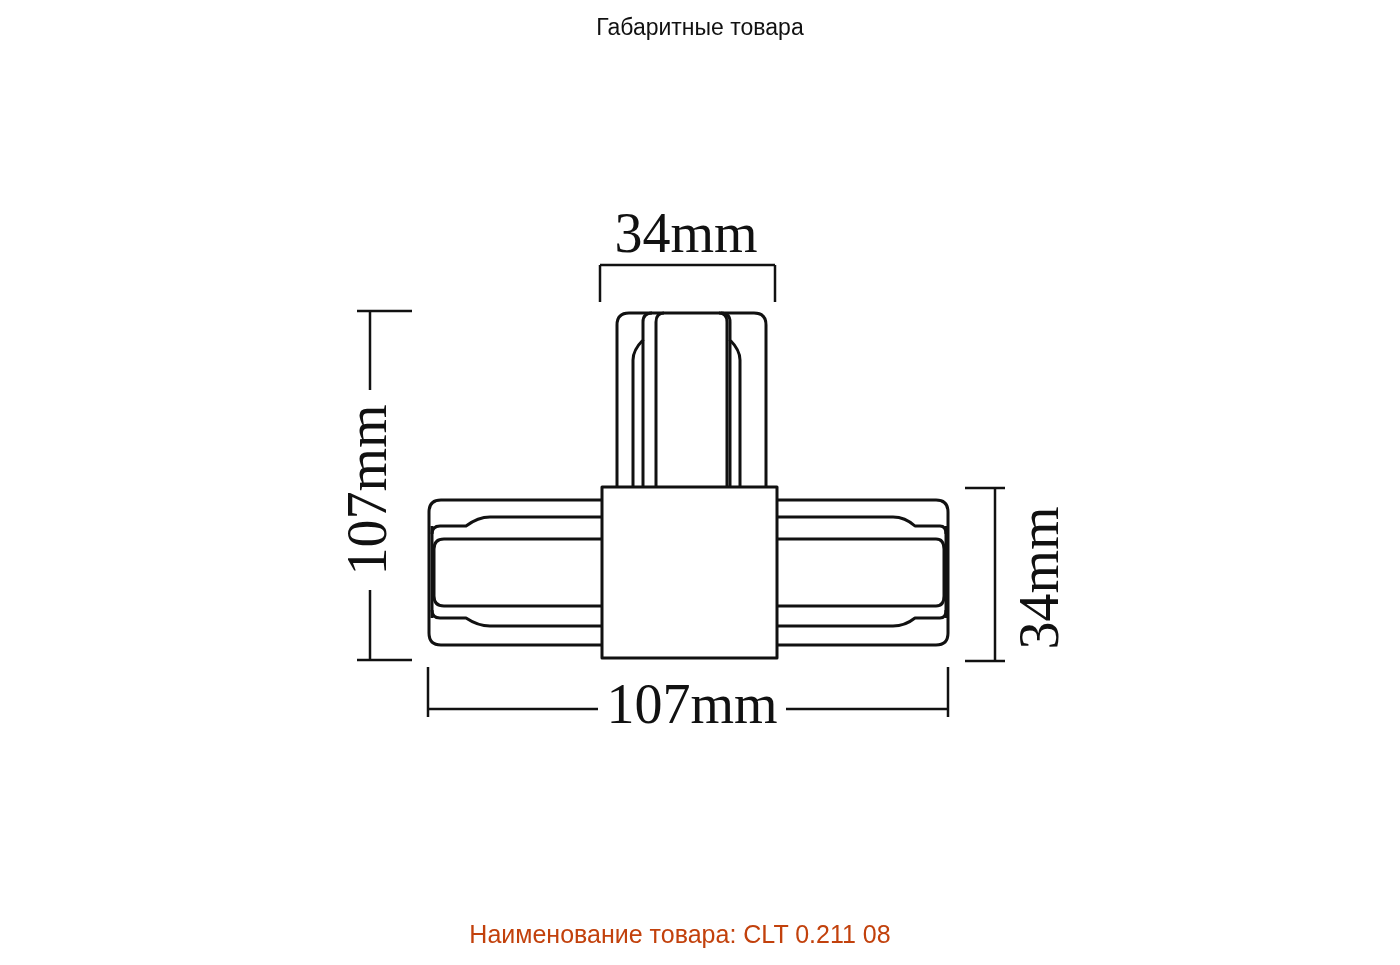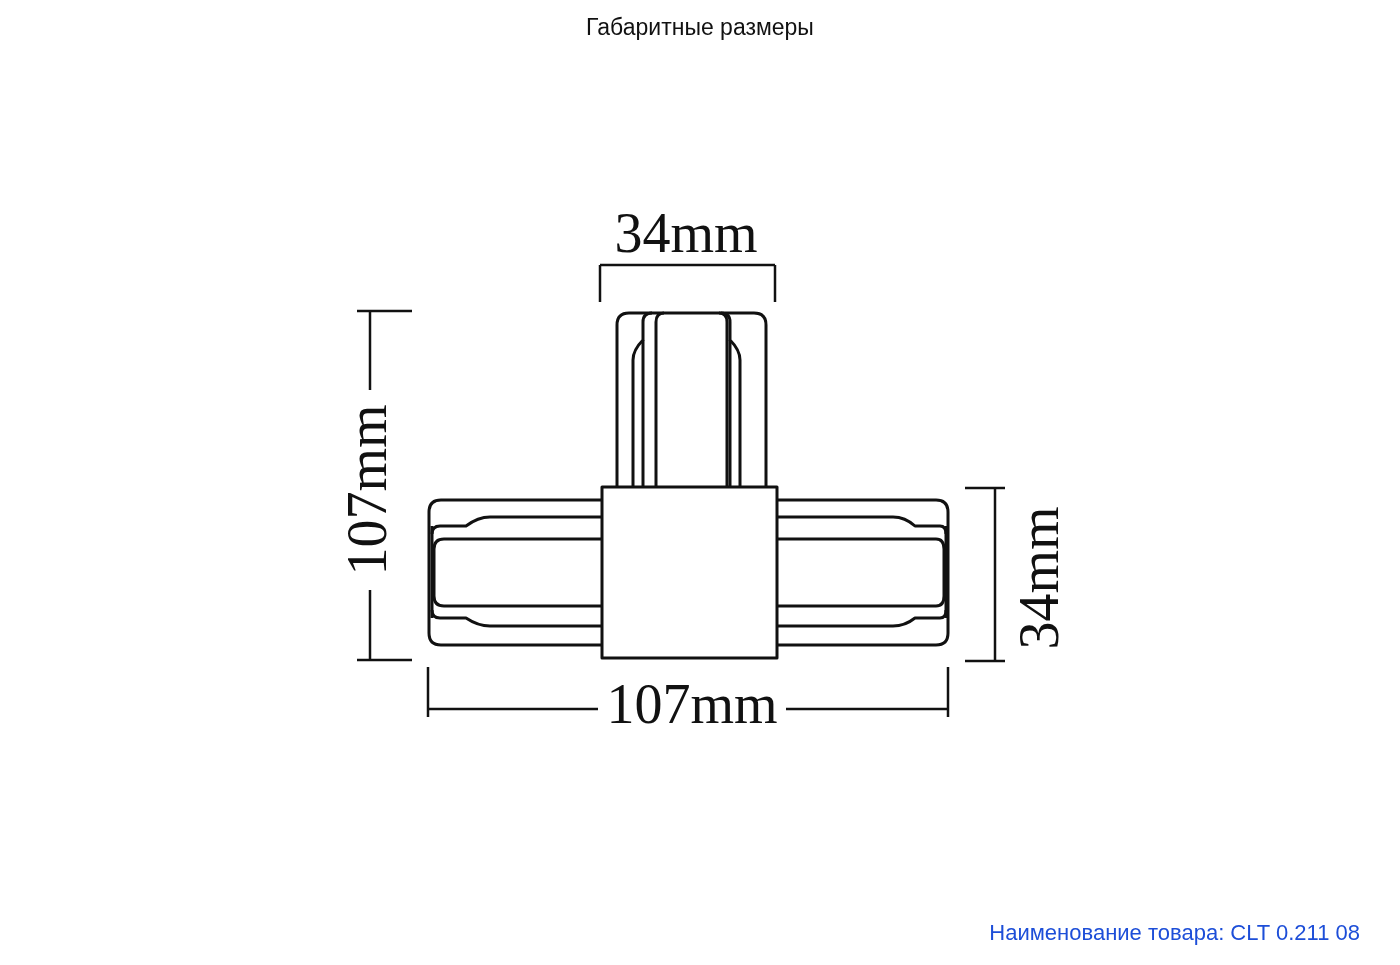--- a/index.html
+++ b/index.html
@@ -2,32 +2,32 @@
 <html><head>
   <meta charset="utf-8">
   <style>
     html, body { margin: 0; padding: 0; background: #ffffff; }
     body { width: 1400px; height: 965px; position: relative; overflow: hidden; }
     .title {
       position: absolute; left: 0; top: 14px; width: 1400px; text-align: center;
       font-family: "Liberation Sans", sans-serif; font-size: 23px; color: #111;
     }
     .footer {
-      position: absolute; left: 0; top: 920px; width: 1360px; text-align: right;
-      font-family: "Liberation Sans", sans-serif; font-size: 22px; color: #1d4ed8;
+      position: absolute; left: 0; top: 920px; width: 1360px; text-align: center;
+      font-family: "Liberation Sans", sans-serif; font-size: 25px; color: #c2410c;
     }
     svg.drawing { position: absolute; left: 0; top: 0; }
     .dimtext {
       font-family: "Liberation Serif", serif; font-size: 56px; fill: #111;
     }
   </style>
 </head>
 <body>
 
-<div class="title">Габаритные размеры</div>
+<div class="title">Габаритные товара</div>
 
 <svg class="drawing" width="1400" height="965" viewBox="0 0 1400 965" xmlns="http://www.w3.org/2000/svg">
   <g fill="none" stroke="#111" stroke-width="3" stroke-linejoin="round">
 
     <g>
       <path d="M617 487 L617 325 Q617 313 629 313 L754 313 Q766 313 766 325 L766 487"></path>
       <path d="M633 487 L633 360 Q633 350 643 340 L643 322 Q643 313 652 313"></path>
       <path d="M740 487 L740 360 Q740 350 730 340 L730 322 Q730 313 721 313"></path>
       <path d="M656 487 L656 322 Q656 313 664 313"></path>
       <path d="M727 487 L727 322 Q727 313 719 313"></path>

